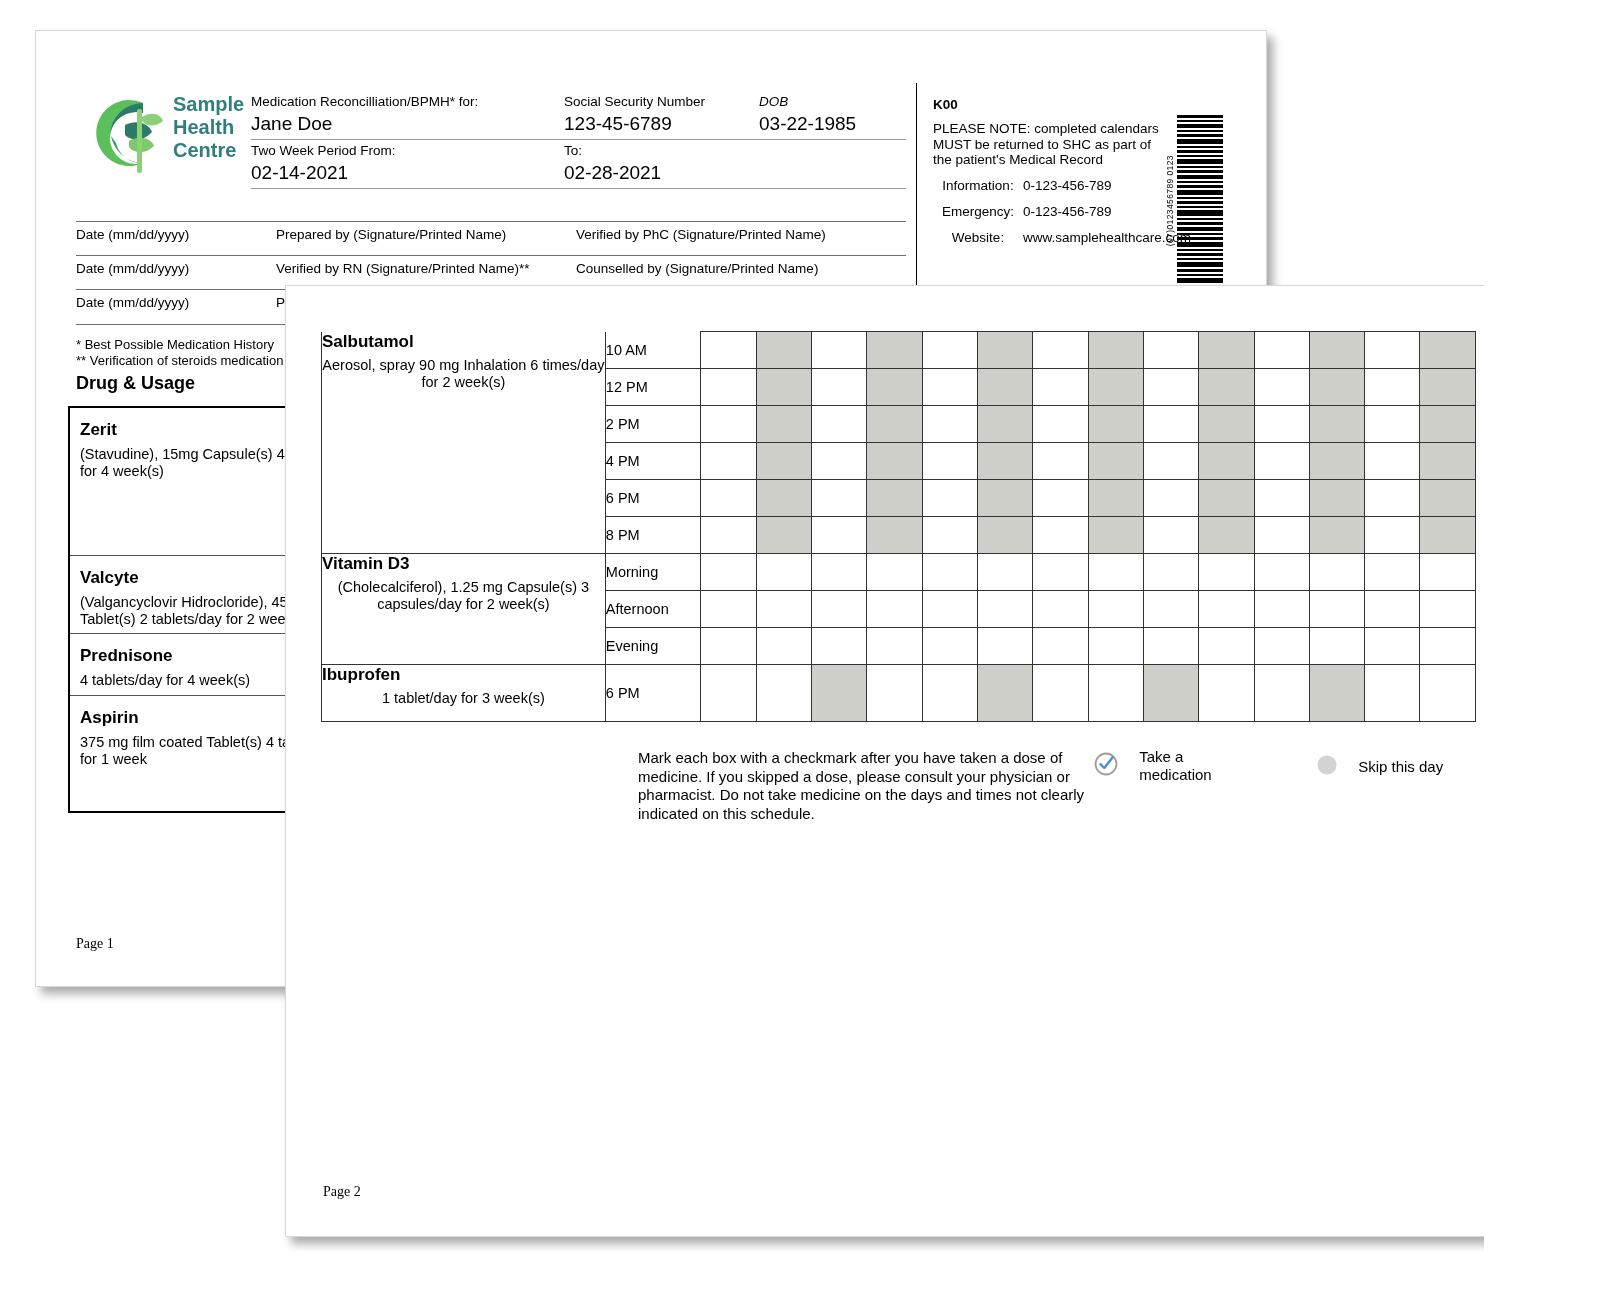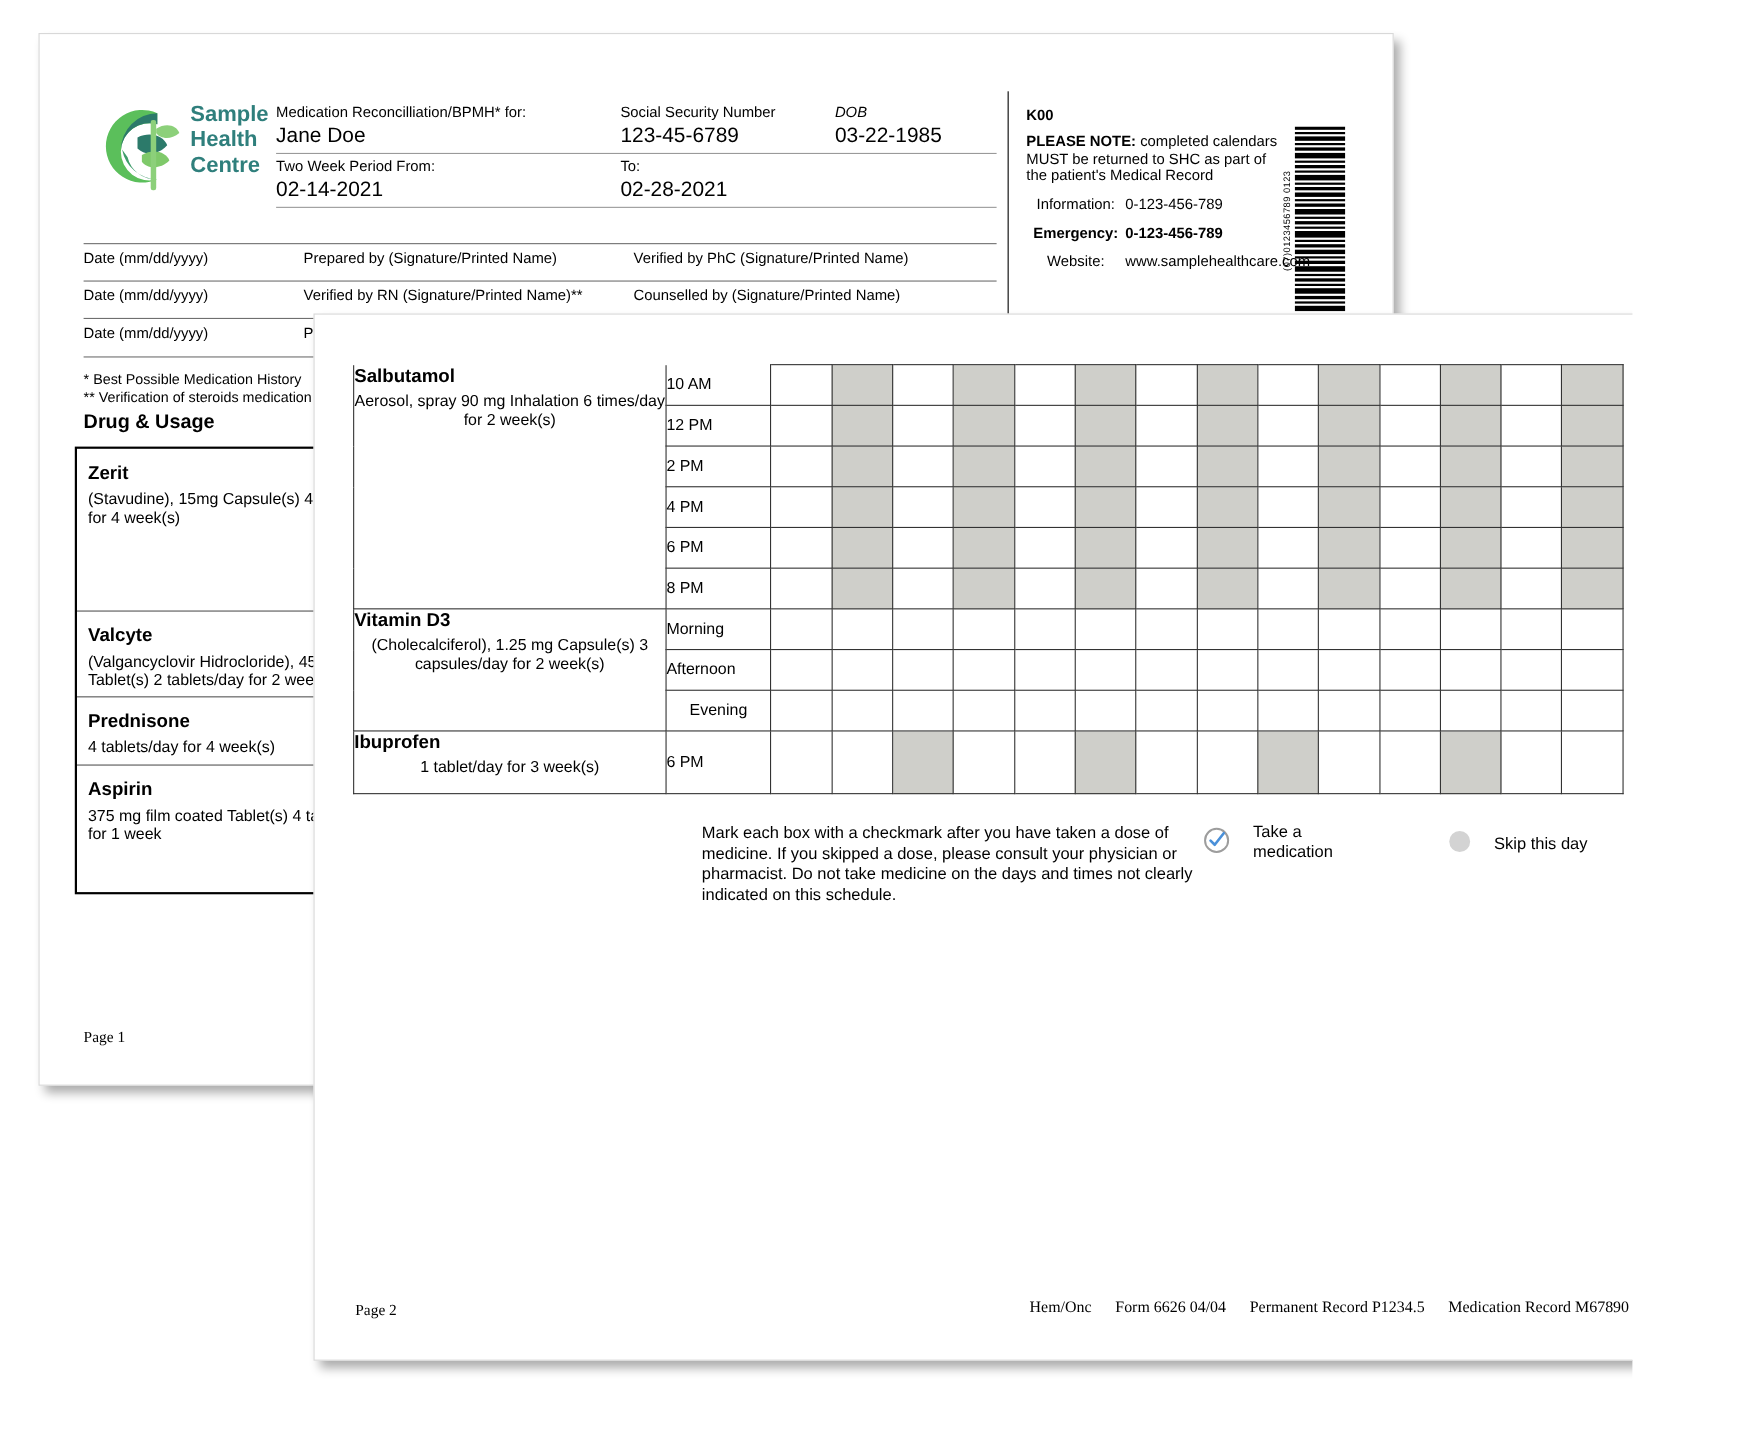--- a/index.html
+++ b/index.html
@@ -42,21 +42,21 @@
   .pagelbl{position:absolute;font-size:14px;font-family:"Liberation Serif",serif;}
 
   
   .notebox{position:absolute;left:880px;top:52px;width:345px;height:215px;
            border-left:1.6px solid #000;box-sizing:border-box;padding:14px 8px 0 16px;}
   .notebox .k{font-size:13.5px;font-weight:bold;margin-bottom:9px;}
   .notebox .pn{font-size:13.5px;line-height:15.5px;width:230px;margin-bottom:10px;}
   .notebox .kv{font-size:13.5px;line-height:16px;margin-bottom:10px;width:236px;position:relative;}
   .notebox .kv .k2{display:inline-block;width:90px;vertical-align:top;text-align:center;}
   .notebox .kv .v2{display:inline-block;width:132px;vertical-align:top;}
-  .bold{font-weight:bold;}
+  .bold{font-weight:normal;}
 
   .barcode{position:absolute;right:38px;top:32px;width:46px;height:168px;}
   .bcnum{position:absolute;right:86px;top:72px;font-size:8.5px;
          writing-mode:vertical-rl;transform:rotate(180deg);letter-spacing:0.4px;}
 
   
   .gridwrap{position:absolute;left:35px;top:45px;width:1155px;}
   table.sched{border-collapse:collapse;table-layout:fixed;}
   table.sched td{border:1.3px solid #333;padding:0;}
   td.medcell{border-left:1.6px solid #333;border-top:none;border-bottom:1.6px solid #333;
@@ -362,21 +362,21 @@
           <td class="box"></td>
               <td class="box"></td>
           <td class="box"></td>
               <td class="box"></td>
           <td class="box"></td>
               <td class="box"></td>
           <td class="box"></td>
               <td class="box"></td>
         </tr>
         <tr>
-          <td class="timecell" style="border-bottom:1.6px solid #333;text-align:center;">Evening</td>
+          <td class="timecell" style="border-bottom:1.6px solid #333;">Evening</td>
           <td class="box"></td>
               <td class="box"></td>
           <td class="box"></td>
               <td class="box"></td>
           <td class="box"></td>
               <td class="box"></td>
           <td class="box"></td>
               <td class="box"></td>
           <td class="box"></td>
               <td class="box"></td>
@@ -428,21 +428,15 @@
       <span class="lg-ic">
         <svg width="22" height="22" viewBox="0 0 22 22">
             <circle cx="11" cy="11" r="9.5" fill="#d3d3d3"></circle>
           </svg>
       </span>
       <span class="lg-tx">Skip this day</span>
     </div>
 
     <div class="pagelbl" style="left:37px;top:898px;">Page 2</div>
 
-    <div class="footer2">
-      <span>Hem/Onc</span>
-      <span>Form 6626 04/04</span>
-      <span>Permanent Record P1234.5</span>
-      <span>Medication Record M67890</span>
-    </div>
   </div>
 
 </div>
 
 </body></html>

